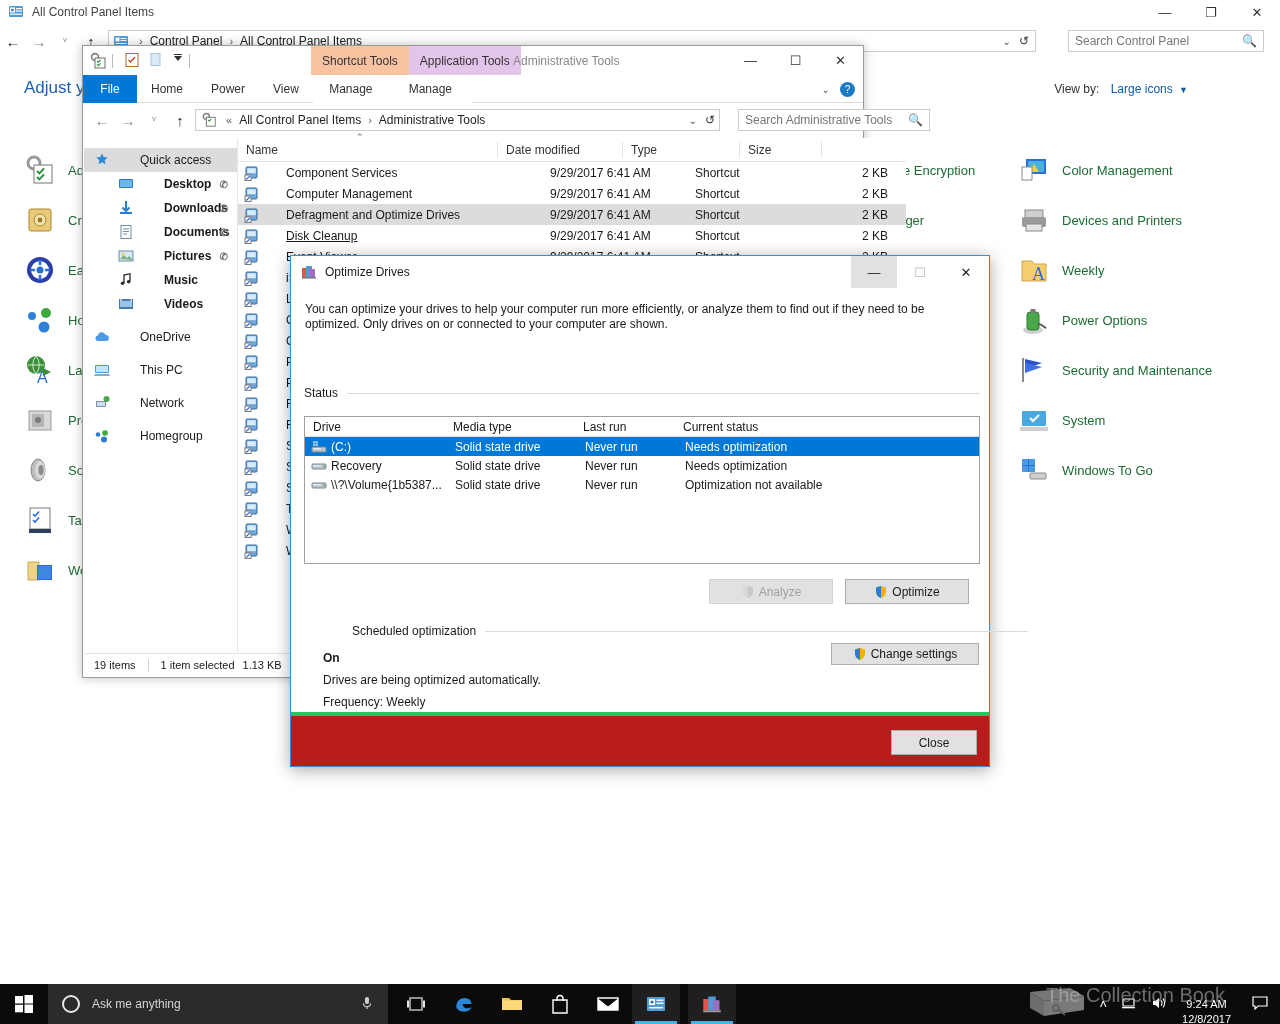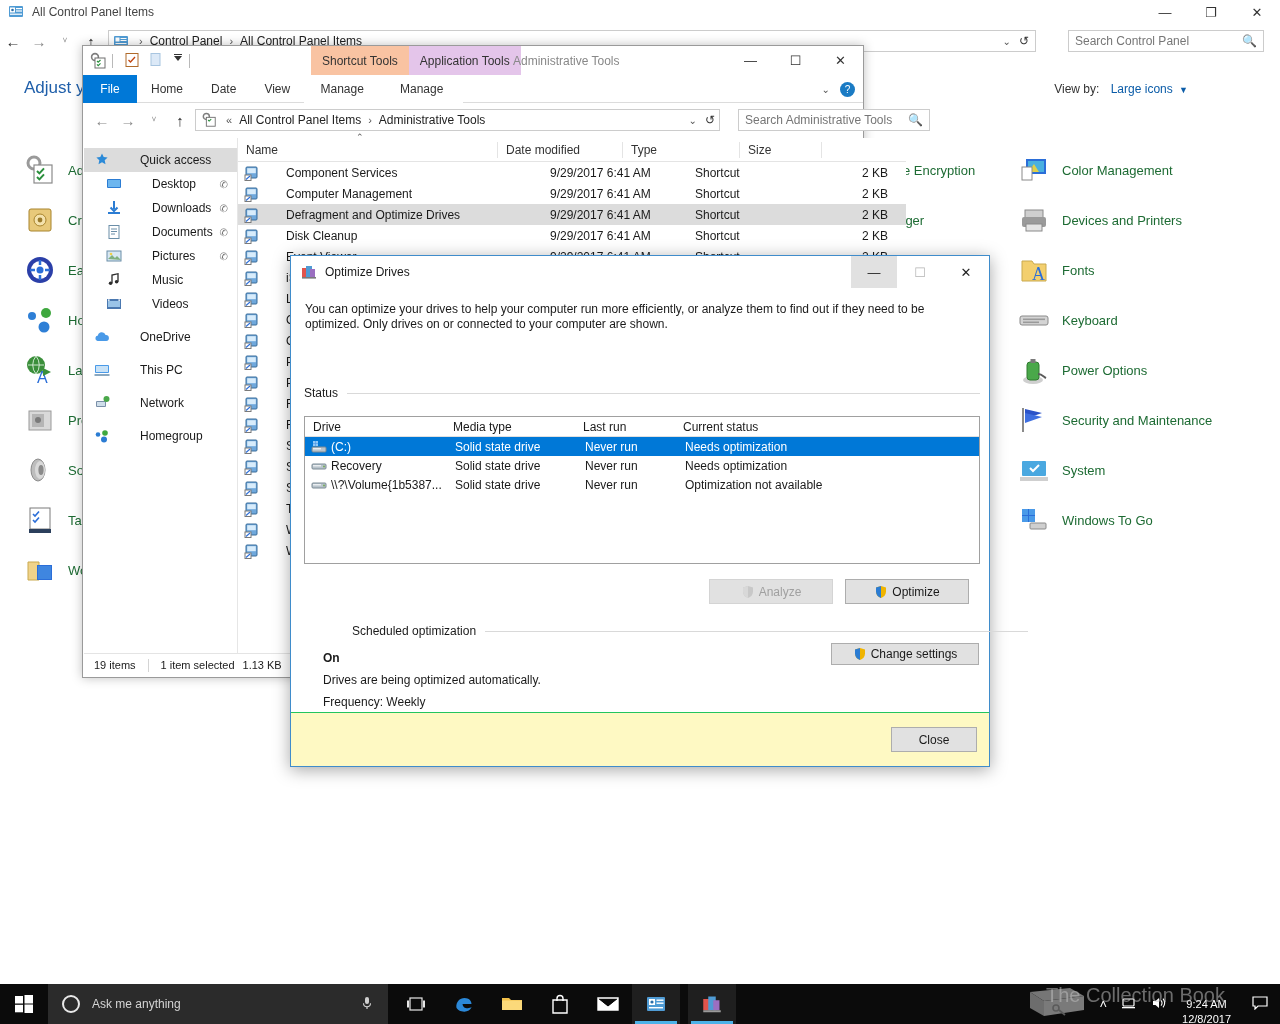--- a/index.html
+++ b/index.html
@@ -144,21 +144,21 @@
     width: 154px; background: #ffffff; padding-top: 10px; flex: none;
     border-right: 1px solid #e6e6e6;
   }
   .side-item {
     height: 24px; display: flex; align-items: center; font-size: 12px; color: #1a1a1a;
     padding-left: 10px; position: relative; gap: 23px;
   }
   .side-item.sel { background: #dcdcdc; }
   .side-item .sico { width: 16px; height: 16px; margin-right: 7px; flex: none; position: relative; }
   .side-item .pin { position: absolute; right: 9px; color: #6f6f6f; font-size: 10px; }
-  .side-item.indent { padding-left: 22px; }
+  .side-item.indent { padding-left: 34px; font-weight: bold; }
   .side-gap { height: 9px; }
 
   #exp-list { flex: 1; position: relative; background: #fff; }
   #exp-colhdr {
     height: 24px; display: flex; align-items: center; border-bottom: 1px solid #e4e4e4;
     font-size: 12px; color: #333; position: relative;
   }
   .colh { padding-left: 8px; position: relative; height: 24px; display: flex; align-items: center; }
   .colh:after {
     content: ""; position: absolute; right: 0; top: 4px; bottom: 4px; width: 1px; background: #e4e4e4;
@@ -218,21 +218,21 @@
   .btn {
     border: 1px solid #adadad; background: #e1e1e1; font-size: 12px; color: #1a1a1a;
     display: flex; align-items: center; justify-content: center; position: absolute;
     font-family: "Liberation Sans", sans-serif;
   }
   .btn.dis { color: #a0a0a0; background: #e1e1e1; border-color: #d4d4d4; }
   .btn .shield { width: 14px; height: 14px; margin-right: 4px; position: relative; flex: none; }
 
   #opt-footer {
     position: absolute; left: 0; bottom: 0; width: 698px; height: 54px;
-    background: #fef9c3; border-top: 1px solid #22c55e;
+    background: #b91c1c; border-top: 4px solid #22c55e;
   }
 
   
   #taskbar {
     position: absolute; left: 0; bottom: 0; width: 1280px; height: 40px;
     background: #0b0b0b;
   }
   #start-btn { position: absolute; left: 0; top: 0; width: 48px; height: 40px; display: flex; align-items: center; justify-content: center; }
   #cortana {
     position: absolute; left: 48px; top: 0; width: 340px; height: 40px; background: #2b2b2b;
@@ -433,29 +433,21 @@
                 <rect x="4" y="13" width="24" height="10" rx="2" fill="#9a9a9a"></rect>
                 <rect x="8" y="20" width="16" height="7" fill="#e4e4e4" stroke="#8a8a8a"></rect>
               </svg></span>
             <span>Devices and Printers</span>
           </div>
           <div class="cp-item">
             <span class="ico"><svg width="32" height="32" viewBox="0 0 32 32">
                 <path d="M4 7h10l2 3h12v17H4z" fill="#f3cf6e" stroke="#c9a94e"></path>
                 <text x="14" y="26" font-size="18" fill="#2b6ed8" font-family="Liberation Serif">A</text>
               </svg></span>
-            <span>Fonts</span>
-          </div>
-          <div class="cp-item">
-            <span class="ico"><svg width="32" height="32" viewBox="0 0 32 32">
-                <rect x="2" y="12" width="28" height="9" rx="2" fill="#d4d4d4" stroke="#8a8a8a"></rect>
-                <rect x="5" y="14.5" width="22" height="1.6" fill="#9a9a9a"></rect>
-                <rect x="5" y="17.5" width="16" height="1.6" fill="#9a9a9a"></rect>
-              </svg></span>
-            <span>Keyboard</span>
+            <span>Weekly</span>
           </div>
           <div class="cp-item">
             <span class="ico"><svg width="32" height="32" viewBox="0 0 32 32">
                 <ellipse cx="15" cy="26" rx="10" ry="4" fill="#cfcfcf"></ellipse>
                 <rect x="9" y="8" width="12" height="18" rx="3" fill="#4aa84a" stroke="#2f7a2f"></rect>
                 <rect x="12.5" y="5" width="5" height="4" fill="#7a7a7a"></rect>
                 <path d="M20 20c4 0 6 3 8 4" stroke="#5a5a5a" stroke-width="2" fill="none"></path>
               </svg></span>
             <span>Power Options</span>
           </div>
@@ -531,21 +523,21 @@
       <div id="exp-winbtns">
         <div class="exp-wbtn">—</div>
         <div class="exp-wbtn">☐</div>
         <div class="exp-wbtn">✕</div>
       </div>
     </div>
 
     <div id="exp-ribbon">
       <div class="rib-tab file">File</div>
       <div class="rib-tab">Home</div>
-      <div class="rib-tab">Date</div>
+      <div class="rib-tab">Power</div>
       <div class="rib-tab">View</div>
       <div class="rib-tab manage1 ctx-shortcut" style="background:#fff">Manage</div>
       <div class="rib-tab manage2" style="background:#fff">Manage</div>
     </div>
     <div id="exp-rib-right">
       <span id="exp-rib-caret">⌄</span>
       <span id="exp-help">?</span>
     </div>
 
     <div id="exp-nav">
@@ -716,21 +708,21 @@
               <span class="fcell" style="width: 117px;">Shortcut</span>
               <span class="fcell size" style="width: 82px;">2 KB</span>
             </div>
             <div class="frow">
               <span class="fico"><svg width="16" height="16" viewBox="0 0 16 16">
                   <rect x="2" y="2" width="11" height="11" rx="1" fill="#6fa8dc" stroke="#3a6d9a"></rect>
                   <rect x="3.2" y="3.2" width="8.6" height="5" fill="#d8ecfb"></rect>
                   <rect x="1" y="10" width="6" height="5.5" fill="#fff" stroke="#7a7a7a"></rect>
                   <path d="M2 14.5 L6 11" stroke="#2b6ed8" stroke-width="1.1"></path>
                 </svg></span>
-              <span class="fcell" style="width: 236px; padding-left: 0px;">Disk Cleanup</span>
+              <span class="fcell" style="width: 236px; padding-left: 0px; text-decoration: underline;">Disk Cleanup</span>
               <span class="fcell" style="width: 125px;">9/29/2017 6:41 AM</span>
               <span class="fcell" style="width: 117px;">Shortcut</span>
               <span class="fcell size" style="width: 82px;">2 KB</span>
             </div>
             <div class="frow">
               <span class="fico"><svg width="16" height="16" viewBox="0 0 16 16">
                   <rect x="2" y="2" width="11" height="11" rx="1" fill="#6fa8dc" stroke="#3a6d9a"></rect>
                   <rect x="3.2" y="3.2" width="8.6" height="5" fill="#d8ecfb"></rect>
                   <rect x="1" y="10" width="6" height="5.5" fill="#fff" stroke="#7a7a7a"></rect>
                   <path d="M2 14.5 L6 11" stroke="#2b6ed8" stroke-width="1.1"></path>

